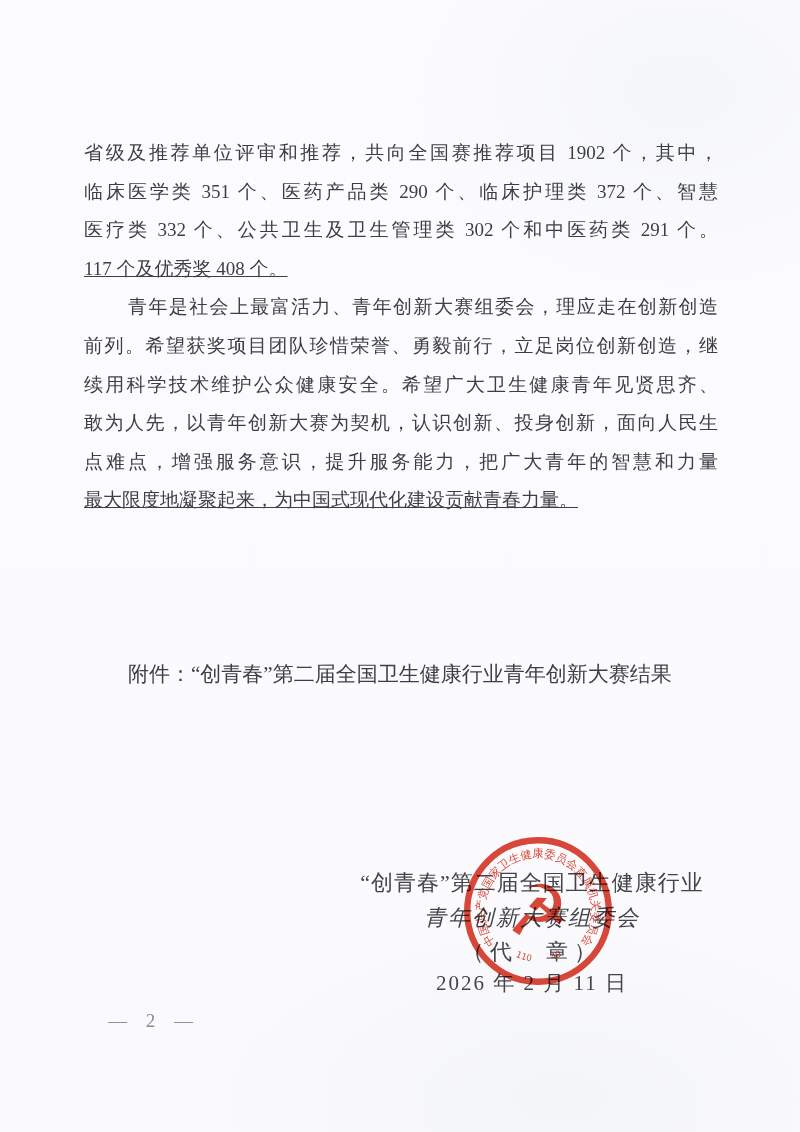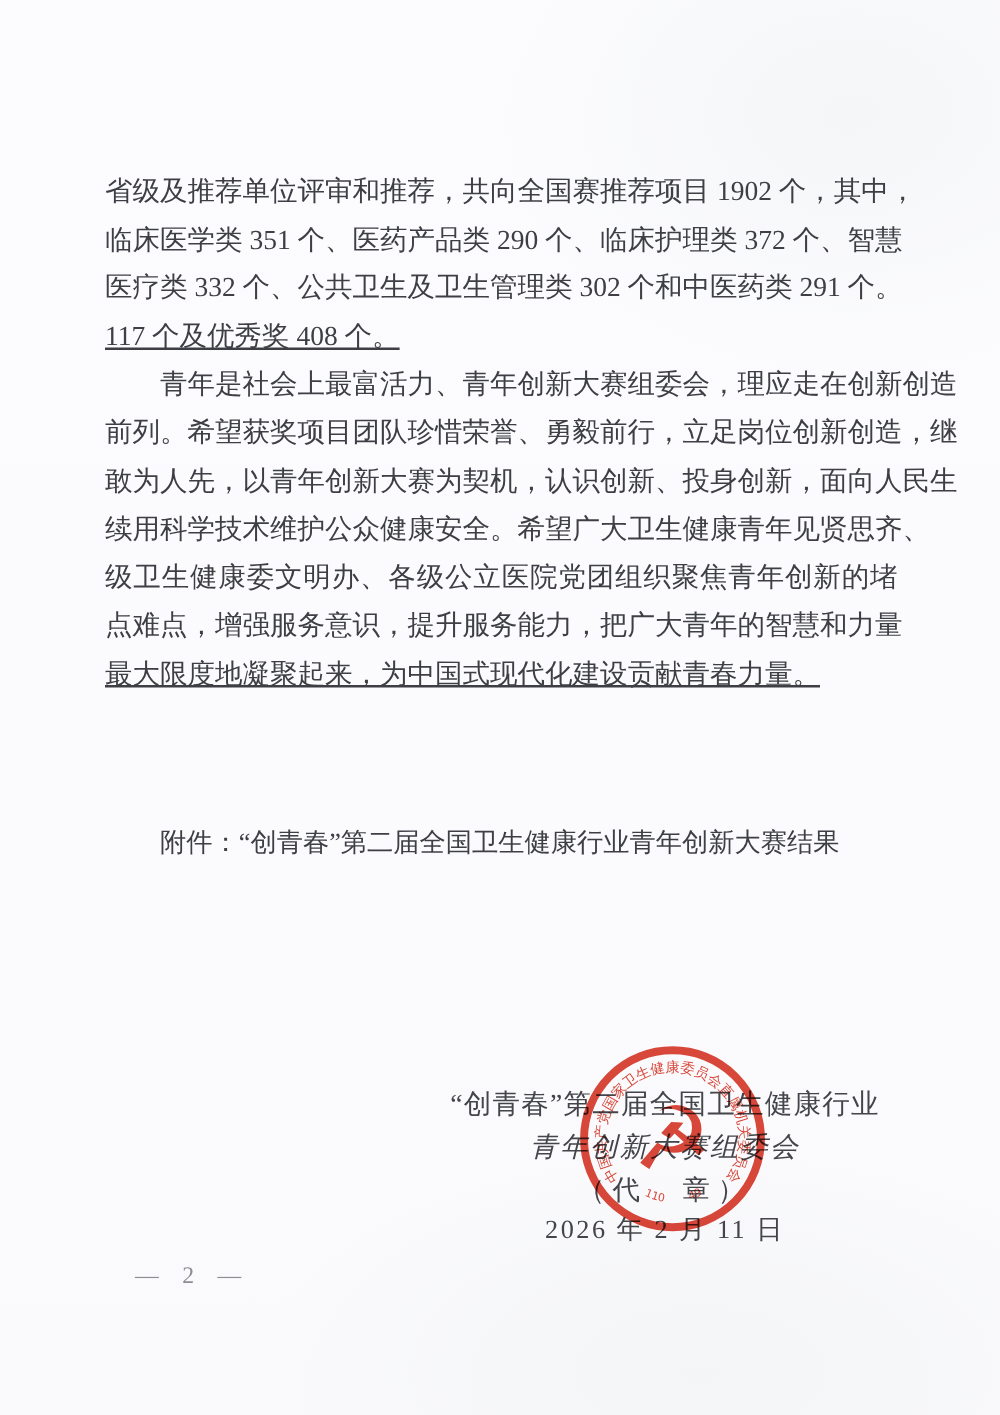--- a/index.html
+++ b/index.html
@@ -12,21 +12,21 @@
     position:relative;width:800px;height:1132px;overflow:hidden;
     background:
       radial-gradient(ellipse 420px 300px at 85% 8%, #f5f6f8 0%, rgba(245,246,248,0) 70%),
       radial-gradient(ellipse 500px 260px at 70% 97%, #f4f5f7 0%, rgba(244,245,247,0) 70%),
       linear-gradient(180deg,#fcfcfe 0%, #fbfbfd 60%, #fafafc 100%);
     color:#3e3f44;
   }
   
   .body-text{
     position:absolute;left:84px;top:134px;width:634px;
-    font-size:22px;line-height:38.6px;
+    font-size:19px;line-height:38.6px;
     color:#3e3f44;
   }
   .line{
     white-space:nowrap;
     text-align:justify;
     text-align-last:justify;
     text-justify:inter-character;
     height:38.6px;
   }
   .line.end{
@@ -71,23 +71,22 @@
 
 <div class="page">
 
   <div class="body-text">
     <div class="line">省级及推荐单位评审和推荐，共向全国赛推荐项目 1902 个，其中，</div>
     <div class="line">临床医学类 351 个、医药产品类 290 个、临床护理类 372 个、智慧</div>
     <div class="line">医疗类 332 个、公共卫生及卫生管理类 302 个和中医药类 291 个。</div>
     <div class="line end">117 个及优秀奖 408 个。</div>
     <div class="line indent">青年是社会上最富活力、青年创新大赛组委会，理应走在创新创造</div>
     <div class="line">前列。希望获奖项目团队珍惜荣誉、勇毅前行，立足岗位创新创造，继</div>
+    <div class="line">续用科学技术维护公众健康安全。希望广大卫生健康青年见贤思齐、</div>
     <div class="line">敢为人先，以青年创新大赛为契机，认识创新、投身创新，面向人民生</div>
-    <div class="line">续用科学技术维护公众健康安全。希望广大卫生健康青年见贤思齐、</div>
-    <div class="line">级卫生健康委文明办、各级公立医院党团组织聚焦青年创新的堵</div>
     <div class="line">点难点，增强服务意识，提升服务能力，把广大青年的智慧和力量</div>
     <div class="line end">最大限度地凝聚起来，为中国式现代化建设贡献青春力量。</div>
   </div>
 
   <div class="attachment">附件：“创青春”第二届全国卫生健康行业青年创新大赛结果</div>
 
   <div class="signature">
     <div class="sig-line1">“创青春”第二届全国卫生健康行业</div>
     <div class="sig-line2">青年创新大赛组委会</div>
     <div class="sig-note">（代　章）</div>

